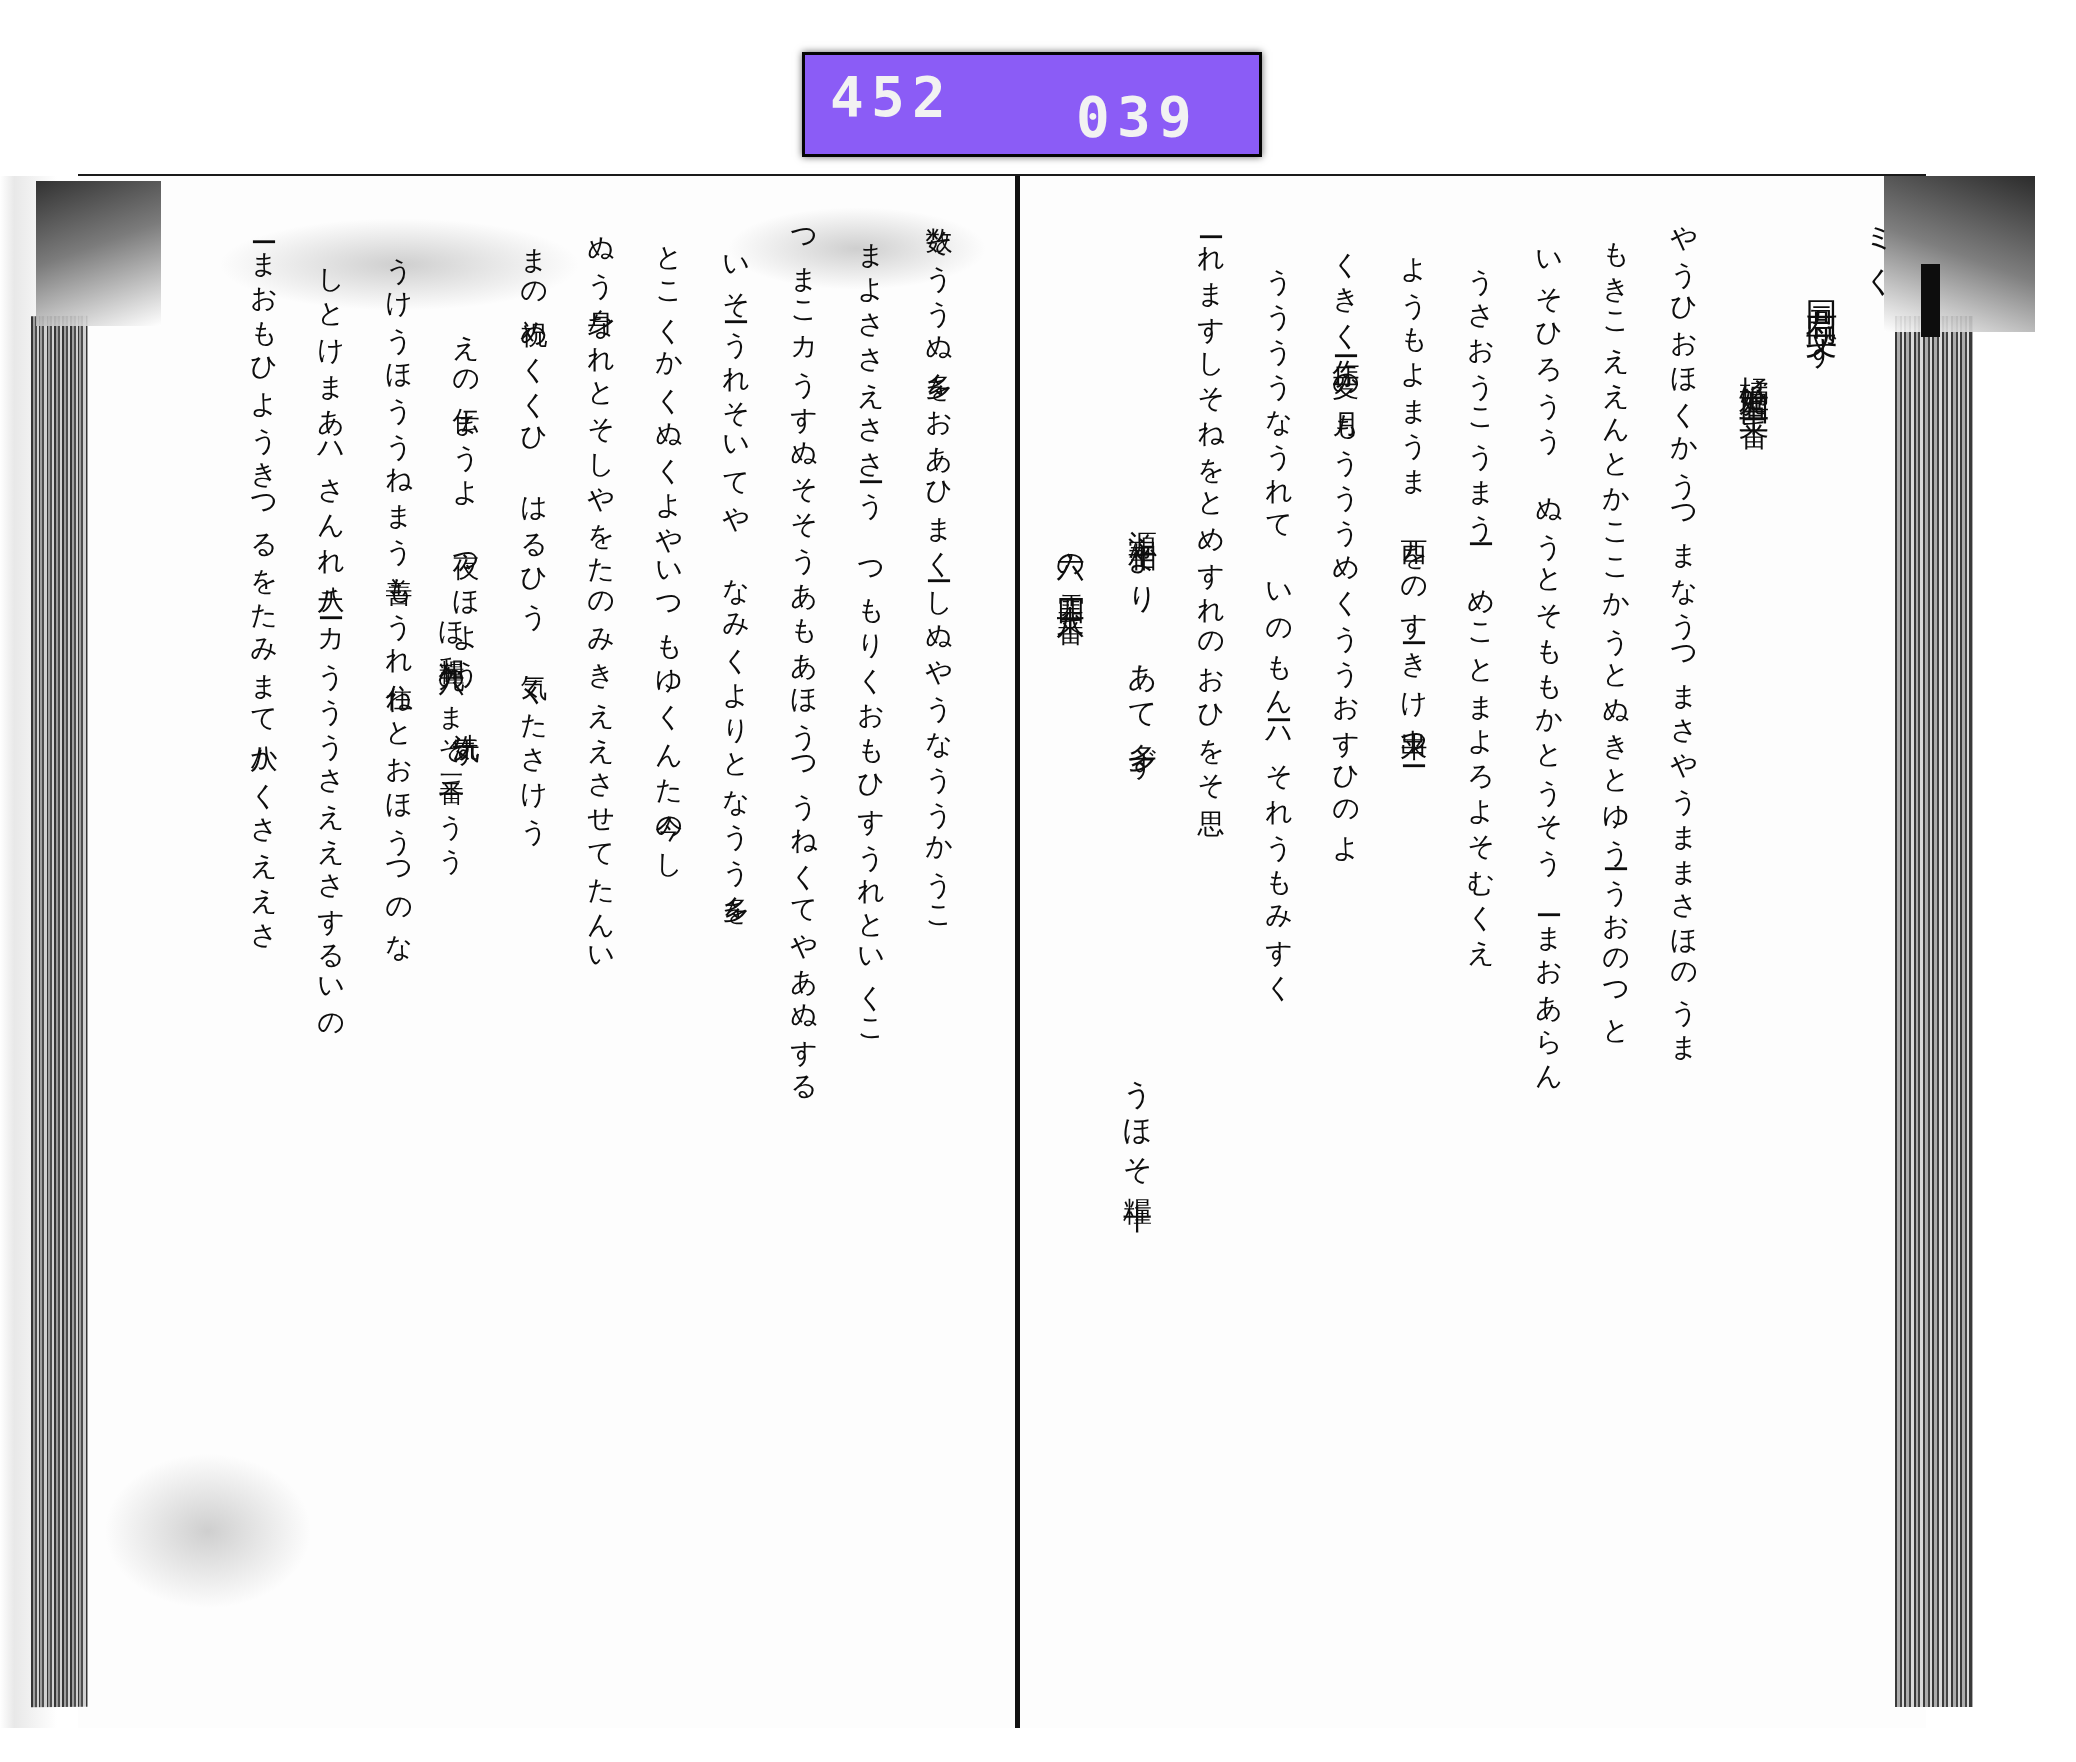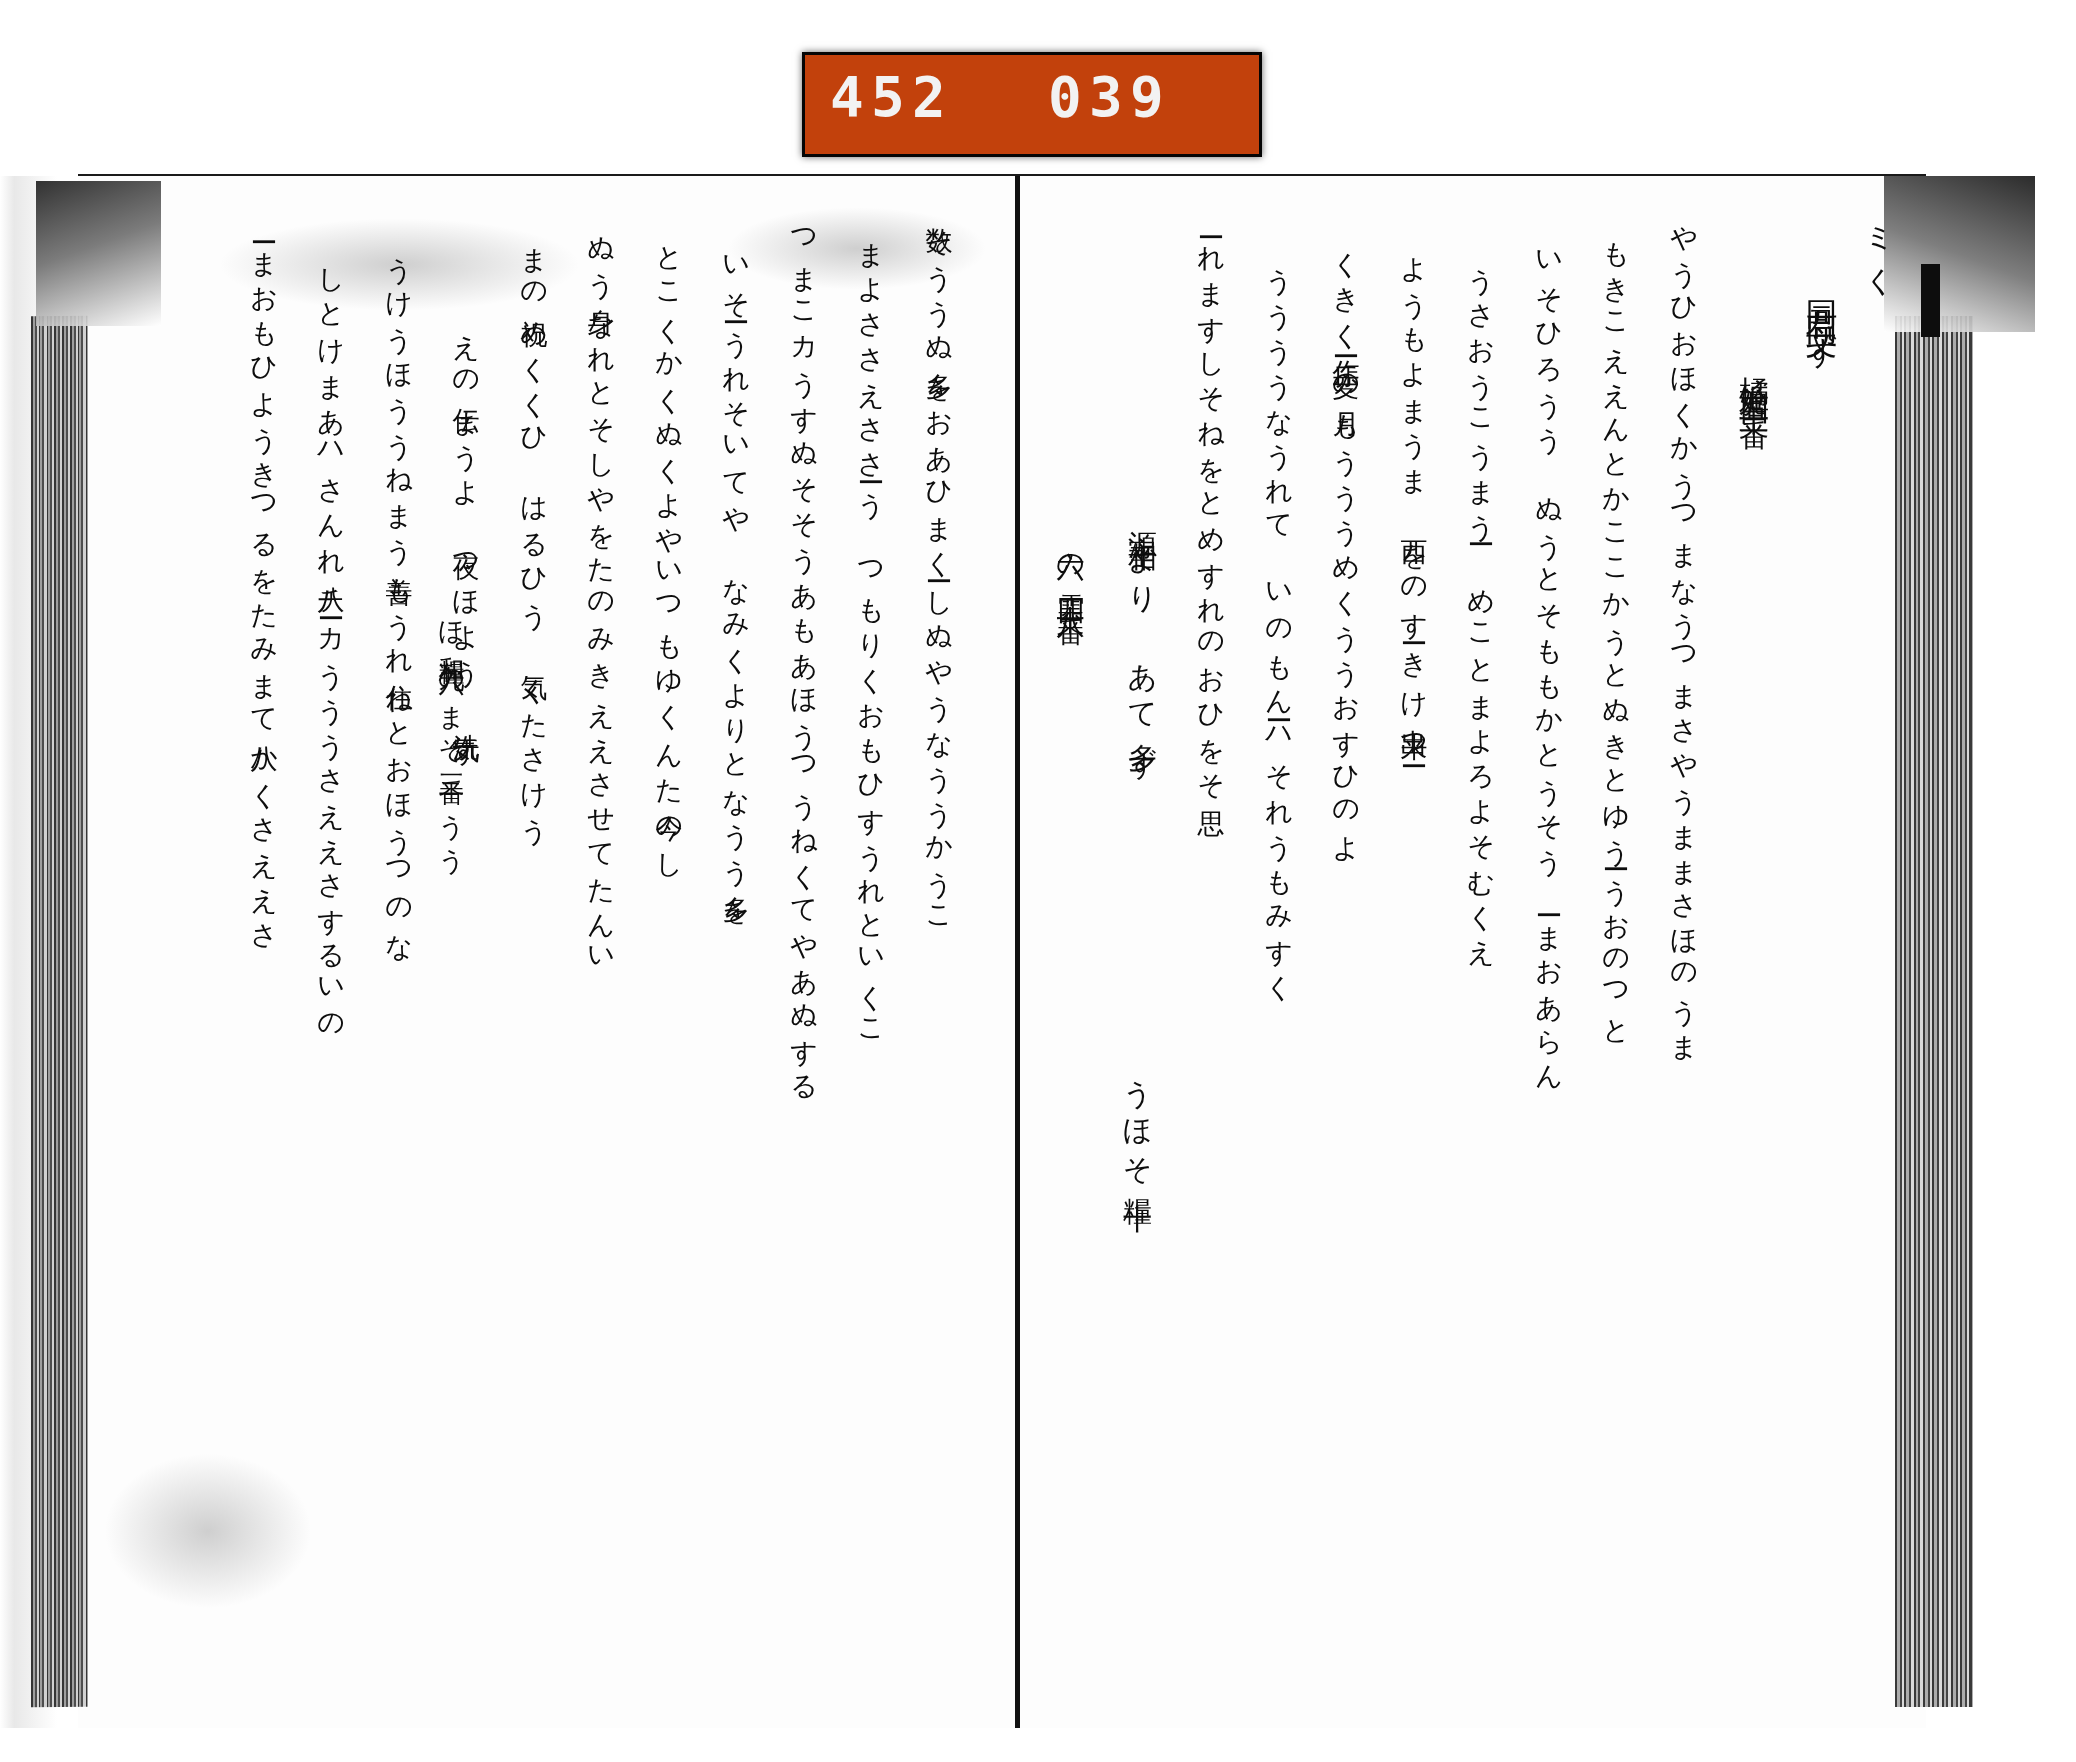--- a/index.html
+++ b/index.html
@@ -15,37 +15,37 @@
     font-family: "Liberation Serif", serif;
   }
 
   
   #counter-strip {
     position: absolute;
     left: 802px;
     top: 52px;
     width: 454px;
     height: 99px;
-    background: #c2410c;
+    background: #8b5cf6;
     border: 3.1px solid #050505;
     box-shadow: 0 0 7.3px rgba(0,0,0,0.6);
   }
   .counter-digits {
     position: absolute;
     top: 13.5px;
     font-family: "DejaVu Sans Mono", monospace;
     font-size: 56px;
     font-weight: bold;
     letter-spacing: 7.3px;
     color: #f2f2f2;
     white-space: pre;
     line-height: 1;
   }
   #counter-left { left: 25px; }
-  #counter-right { left: 243px; }
+  #counter-right { left: 271px; margin-top: 20px; }
 
   
   #book {
     position: absolute;
     left: 0;
     top: 145px;
     width: 2077px;
     height: 1617px;
   }
 

